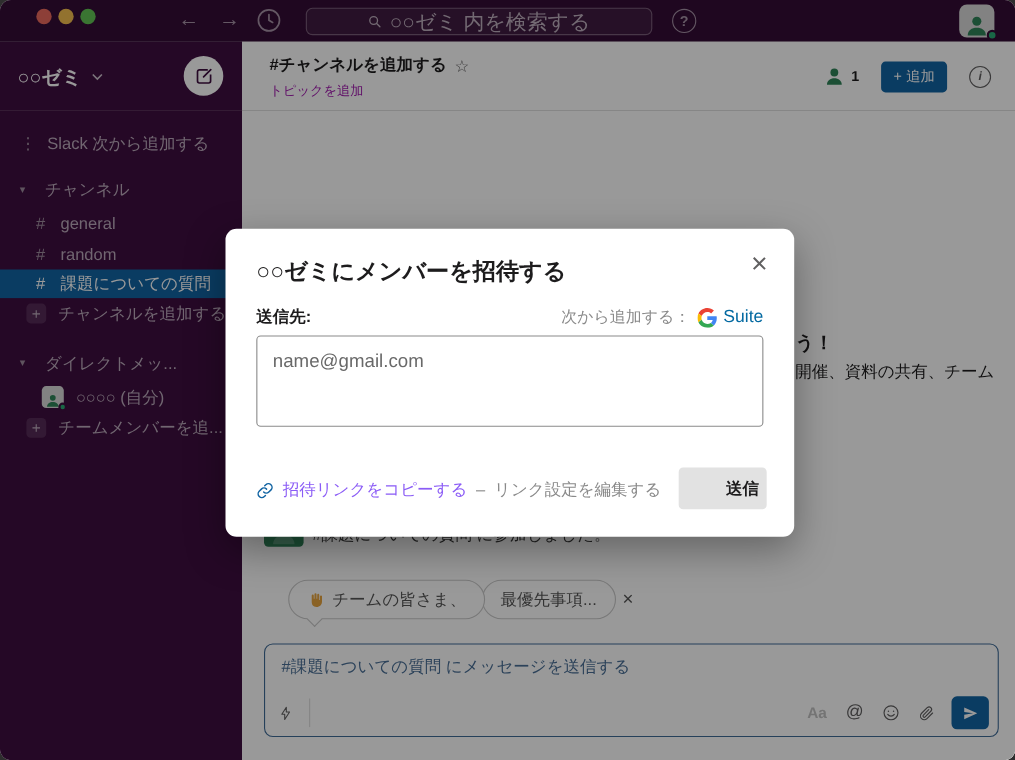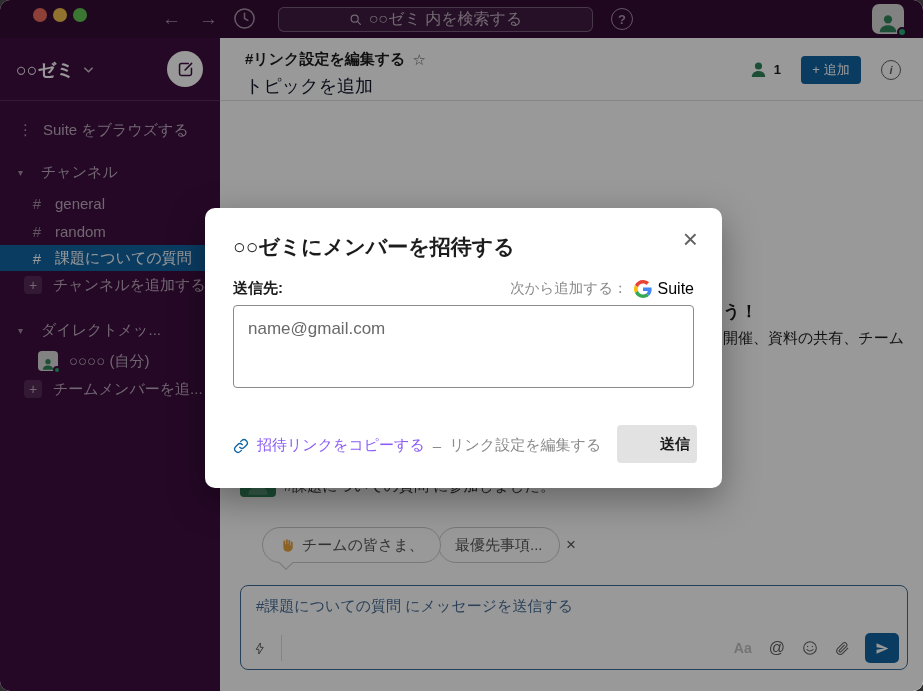--- a/index.html
+++ b/index.html
@@ -11,21 +11,21 @@
   .topbar{position:absolute;top:0;left:0;right:0;height:38px;background:#350D36;}
   .tl{position:absolute;top:8px;width:14px;height:14px;border-radius:50%;}
   .tl.red{left:33px;background:#EC6A5E;}
   .tl.yellow{left:53px;background:#F4BF4F;}
   .tl.green{left:73px;background:#61C454;}
   .nav-arrow{position:absolute;top:0;height:38px;line-height:38px;font-size:19px;color:#A793A7;}
   .nav-back{left:162px;} .nav-fwd{left:199px;}
   .clock-btn{position:absolute;left:233px;top:7px;}
   .searchbox{position:absolute;left:278px;top:7px;width:315px;height:25px;border:1px solid rgba(167,147,167,.55);
     background:rgba(255,255,255,.06);border-radius:6px;display:flex;align-items:center;justify-content:center;gap:7px;}
-  .searchbox span{font-size:16px;color:#BFB0BF;}
+  .searchbox span{font-size:19px;color:#BFB0BF;}
   .help-btn{position:absolute;left:611px;top:8px;width:22px;height:22px;border:1.5px solid #A793A7;border-radius:50%;
     color:#A793A7;font-size:13px;font-weight:bold;display:flex;align-items:center;justify-content:center;}
   .top-avatar{position:absolute;left:872px;top:4px;width:32px;height:30px;border-radius:7px;background:#D9D9D9;
     display:flex;align-items:flex-end;justify-content:center;overflow:visible;}
   .presence{position:absolute;right:-3px;bottom:-3px;width:10px;height:10px;border-radius:50%;
     background:#2BAC76;border:2px solid #350D36;}
 
   
   .sidebar{position:absolute;top:38px;left:0;width:220px;bottom:0;background:#3F0E40;color:#BCABBC;}
   .ws-header{position:absolute;top:0;left:0;right:0;height:63px;border-bottom:1px solid rgba(255,255,255,.13);}
@@ -42,21 +42,21 @@
     justify-content:center;font-size:14px;color:#BCABBC;flex:0 0 auto;}
   .dm-avatar{position:relative;width:20px;height:20px;border-radius:4px;background:#D9D9D9;flex:0 0 auto;
     display:flex;align-items:flex-end;justify-content:center;}
   .dm-avatar .presence{right:-3px;bottom:-3px;width:8px;height:8px;border:2px solid #3F0E40;}
 
   
   .main{position:absolute;left:220px;top:38px;right:0;bottom:0;background:#fff;}
   .ch-header{position:absolute;top:0;left:0;right:0;height:63px;background:#fff;border-bottom:1px solid #E0E0E0;}
   .ch-title{position:absolute;left:25px;top:12px;font-size:15px;font-weight:bold;color:#1D1C1D;display:flex;gap:7px;align-items:center;}
   .ch-star{font-weight:normal;color:#616061;font-size:15px;}
-  .ch-topic{position:absolute;left:25px;top:36px;font-size:18px;color:#0f172a;}
+  .ch-topic{position:absolute;left:25px;top:36px;font-size:12px;color:#a21caf;}
   .ch-right{position:absolute;right:22px;top:0;height:63px;display:flex;align-items:center;}
   .member-count{font-size:13px;font-weight:bold;color:#1D1C1D;margin:0 20px 0 6px;}
   .add-btn{width:60px;height:28px;border-radius:4px;background:#1264A3;color:#fff;font-size:13px;
     display:flex;align-items:center;justify-content:center;gap:4px;}
   .info-btn{margin-left:20px;width:20px;height:20px;border:1.5px solid #616061;border-radius:50%;color:#616061;
     font-size:11px;font-weight:bold;display:flex;align-items:center;justify-content:center;font-style:italic;}
 
   .messages{position:absolute;top:63px;left:0;right:0;bottom:0;background:#fff;}
   .frag-bold{position:absolute;left:503px;top:199px;font-size:17px;font-weight:bold;color:#1D1C1D;}
   .frag-text{position:absolute;left:503px;top:228px;font-size:15px;color:#1D1C1D;}
@@ -83,21 +83,21 @@
 
   
   .overlay{position:absolute;inset:0;background:rgba(0,0,0,.40);z-index:40;}
   .modal{position:absolute;left:205px;top:208px;width:517px;height:280px;background:#fff;border-radius:10px;z-index:50;
     box-shadow:0 12px 36px rgba(0,0,0,.35);}
   .modal-title{position:absolute;left:28px;top:25px;font-size:21px;font-weight:bold;color:#1D1C1D;}
   .modal-close{position:absolute;right:24px;top:18px;font-size:26px;color:#616061;line-height:1;}
   .to-row{position:absolute;left:28px;right:28px;top:71px;display:flex;justify-content:space-between;align-items:center;}
   .to-label{font-size:15px;font-weight:bold;color:#1D1C1D;}
   .addfrom{display:flex;align-items:flex-end;gap:6px;font-size:14.5px;color:#8A8A8A;}
-  .gsuite-label{font-size:16px;color:#000000;}
+  .gsuite-label{font-size:16px;color:#0369a1;}
   .email-input{position:absolute;left:28px;top:97px;width:461px;height:83px;border:1px solid #8A8A8A;border-radius:4px;
     padding:13px 14px;font-size:17px;color:#1D1C1D;font-family:"Liberation Sans","DejaVu Sans",sans-serif;resize:none;outline:none;}
   .email-input::placeholder{color:#696969;}
   .modal-footer{position:absolute;left:28px;top:228px;display:flex;align-items:center;gap:8px;font-size:15px;white-space:nowrap;}
   .copy-link{color:#8b5cf6;display:flex;align-items:center;gap:8px;}
   .links-sep{color:#8A8A8A;}
   .edit-link{color:#8A8A8A;}
   .send-submit{position:absolute;right:25px;top:217px;width:80px;height:38px;border-radius:4px;background:#E2E2E2;
     font-size:15px;font-weight:bold;color:#1D1C1D;display:flex;align-items:center;justify-content:center;padding-left:36px;}
 </style>
@@ -159,21 +159,21 @@
             <svg viewBox="0 0 20 20" width="17" height="17" fill="none" stroke="#3F0E40" stroke-width="1.8">
               <path d="M14 3H5a2 2 0 0 0-2 2v10a2 2 0 0 0 2 2h10a2 2 0 0 0 2-2V8"></path>
               <path d="M17.2 2.8L9.5 10.5" stroke-linecap="round"></path>
             </svg>
           </span>
         </div>
       </div>
 
       <div class="side-row" style="top:78px;">
         <span class="glyph">⋮</span>
-        <span>Suite をブラウズする</span>
+        <span>Slack 次から追加する</span>
       </div>
 
       <div class="side-row" style="top:120px;">
         <span class="caret">▾</span>
         <span>チャンネル</span>
       </div>
 
       <div class="side-row" style="top:151px;padding-left:30px;">
         <span class="glyph">#</span>
         <span>general</span>
@@ -207,21 +207,21 @@
       </div>
       <div class="side-row" style="top:337px;padding-left:24px;">
         <span class="plusbox">+</span>
         <span>チームメンバーを追...</span>
       </div>
     </div>
 
     <div class="main">
       <div class="ch-header">
         <div class="ch-title">
-          <span>#リンク設定を編集する</span>
+          <span>#チャンネルを追加する</span>
           <span class="ch-star">☆</span>
         </div>
         <div class="ch-topic">トピックを追加</div>
         <div class="ch-right">
           <span style="display:flex;">
             <svg viewBox="0 0 24 24" width="19" height="19" fill="#2F8459">
               <circle cx="12" cy="7.5" r="4.5"></circle>
                 <path d="M3.5 21.5c0-4.7 3.8-7.5 8.5-7.5s8.5 2.8 8.5 7.5z"></path>
             </svg>
           </span>

